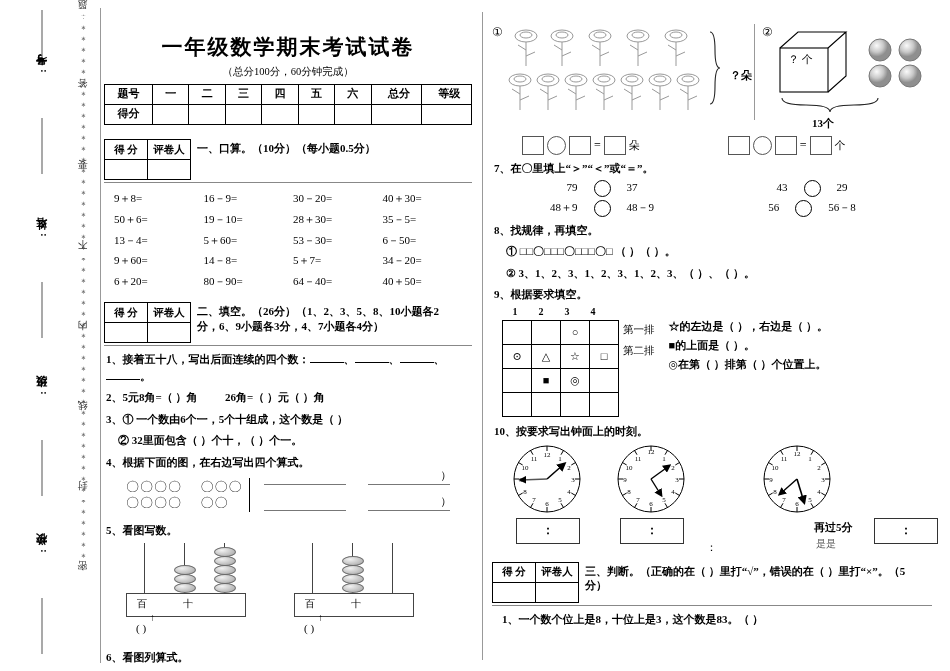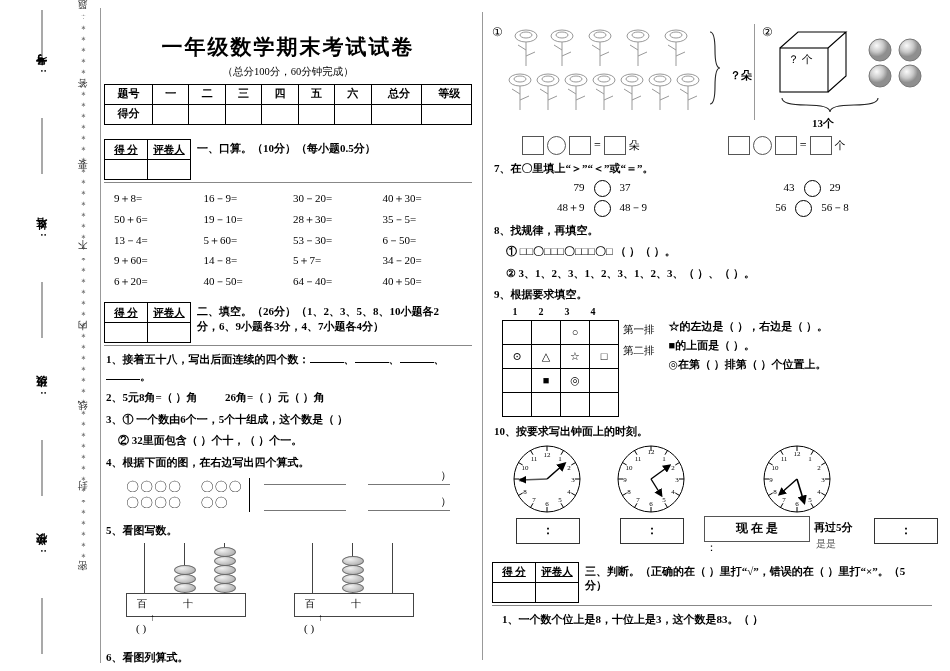--- a/index.html
+++ b/index.html
@@ -47,21 +47,21 @@
     font-weight:bold;padding:0 2px;
   }
   table.scoretbl td.lbl{width:44px;}
   table.scoretbl td.num{width:32px;}
   table.scoretbl td.wide{width:40px;padding-left:8px;}
 
   
   .sec{display:flex;align-items:flex-start;margin-top:10px;}
   .grader{border-collapse:collapse;flex:none;}
   .grader td{border:1px solid #000;width:40px;height:17px;text-align:center;
-    font-size:10.5px;font-weight:bold;text-decoration:underline;}
+    font-size:10.5px;font-weight:bold;}
   .sechead{margin-left:6px;font-size:11px;font-weight:bold;padding-top:2px;line-height:1.35;}
   .secrule{border-bottom:1.5px solid #888;margin-top:2px;}
 
   
   .calc{display:grid;grid-template-columns:repeat(4,1fr);row-gap:5px;margin:8px 0 0 10px;font-size:11px;}
   .calc div{white-space:nowrap;}
 
   .q{margin:5px 0 0 2px;font-size:11px;font-weight:bold;line-height:1.5;}
   .q.sub{margin-left:14px;}
   .blankline{display:inline-block;border-bottom:1px solid #000;width:34px;}
@@ -78,21 +78,21 @@
   .bead{position:absolute;width:20px;height:8px;border-radius:50%;
     background:radial-gradient(ellipse at 35% 30%,#f2f2f2,#b9b9b9 70%,#8e8e8e);
     border:1px solid #6b6b6b;}
   .abbase{position:absolute;left:0;top:50px;width:118px;height:22px;border:1px solid #444;}
   .abbase span{position:absolute;top:3px;font-size:10px;}
   .abarrow{position:absolute;top:68px;font-size:10px;}
   .eqboxes{display:flex;align-items:center;gap:3px;font-size:12px;}
   .sq{width:20px;height:17px;border:1px solid #555;display:inline-block;}
   .ci{width:17px;height:17px;border:1px solid #555;border-radius:50%;display:inline-block;}
 
-  .cmp{display:flex;align-items:center;justify-content:center;gap:9px;font-size:11px;}
+  .cmp{display:flex;align-items:center;justify-content:center;gap:16px;font-size:11px;}
   .cmpO{width:15px;height:15px;border:1.4px solid #000;border-radius:50%;display:inline-block;}
 
   table.posgrid{border-collapse:collapse;}
   table.posgrid td{border:1px solid #000;width:26px;height:21px;text-align:center;font-size:11px;}
   .ansbox{border:1px solid #333;width:62px;height:24px;display:flex;align-items:center;
     justify-content:center;font-size:12px;font-weight:bold;}
   .ansbox.xwide{width:104px;}
 </style>
 </head>
 <body>
@@ -186,21 +186,21 @@
       <div>35－5=</div>
       <div>13－4=</div>
       <div>5＋60=</div>
       <div>53－30=</div>
       <div>6－50=</div>
       <div>9＋60=</div>
       <div>14－8=</div>
       <div>5＋7=</div>
       <div>34－20=</div>
       <div>6＋20=</div>
-      <div>40－50=</div>
+      <div>80－90=</div>
       <div>64－40=</div>
       <div>40＋50=</div>
     </div>
 
     <div class="sec" style="margin-top:12px;">
       <table class="grader">
         <tbody>
             <tr>
           <td>得 分</td>
           <td>评卷人</td>
@@ -618,21 +618,20 @@
             <marker id="ah3" markerWidth="6" markerHeight="6" refX="4" refY="3" orient="auto">
           <path d="M0,0 L6,3 L0,6 z" fill="#000"></path>
             </marker>
           </defs>
       </svg>
     </div>
 
     <div style="position:relative;height:40px;">
       <div class="ansbox" style="position:absolute;left:24px;top:0;">：</div>
       <div class="ansbox" style="position:absolute;left:128px;top:0;">：</div>
-      <div class="ansbox xwide" style="position:absolute;left:212px;top:-2px;border-color:#555;">现 在 是</div>
       <div style="position:absolute;left:214px;top:22px;font-size:11px;">：</div>
       <div style="position:absolute;left:322px;top:2px;font-size:11px;font-weight:bold;">再过5分</div>
       <div style="position:absolute;left:324px;top:19px;font-size:10px;color:#555;">是是</div>
       <div class="ansbox" style="position:absolute;left:382px;top:0;">：</div>
     </div>
 
     <div class="sec" style="margin-top:4px;">
       <table class="grader">
         <tbody>
             <tr>

